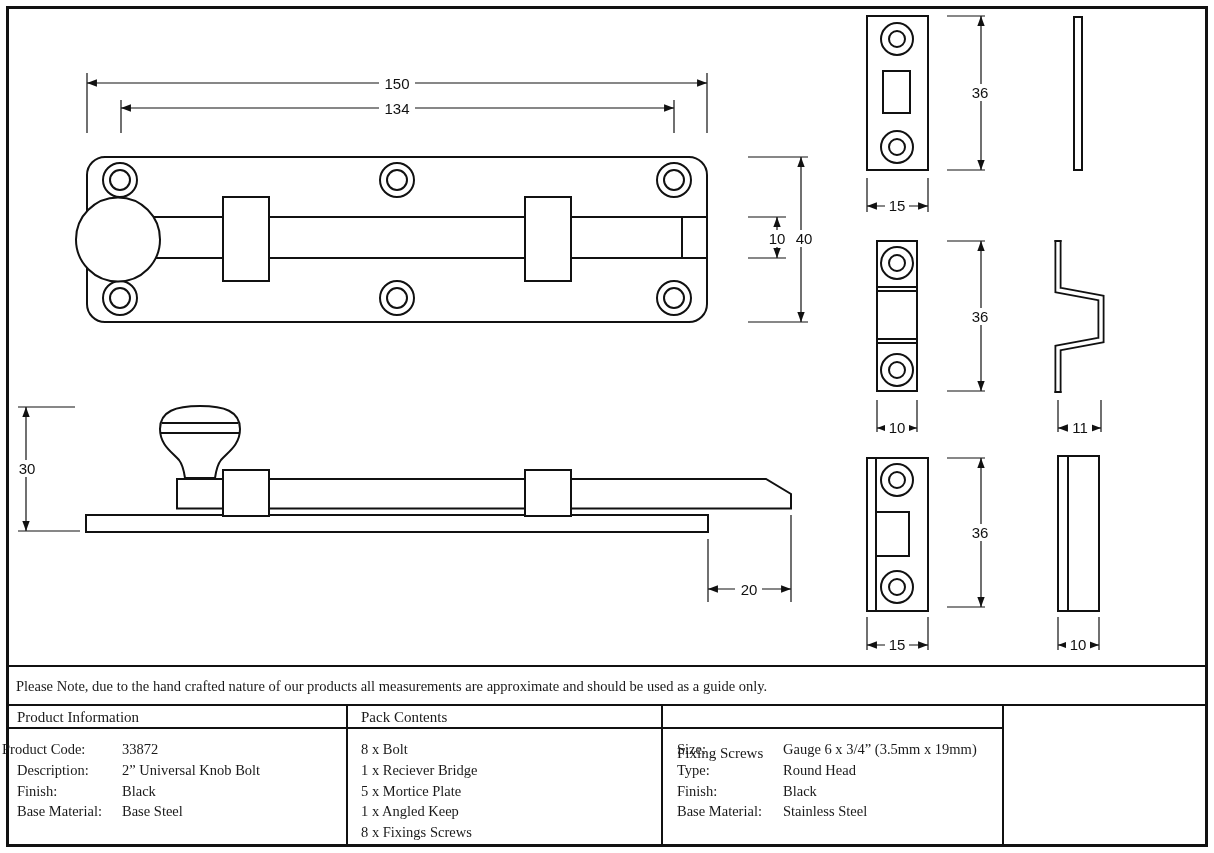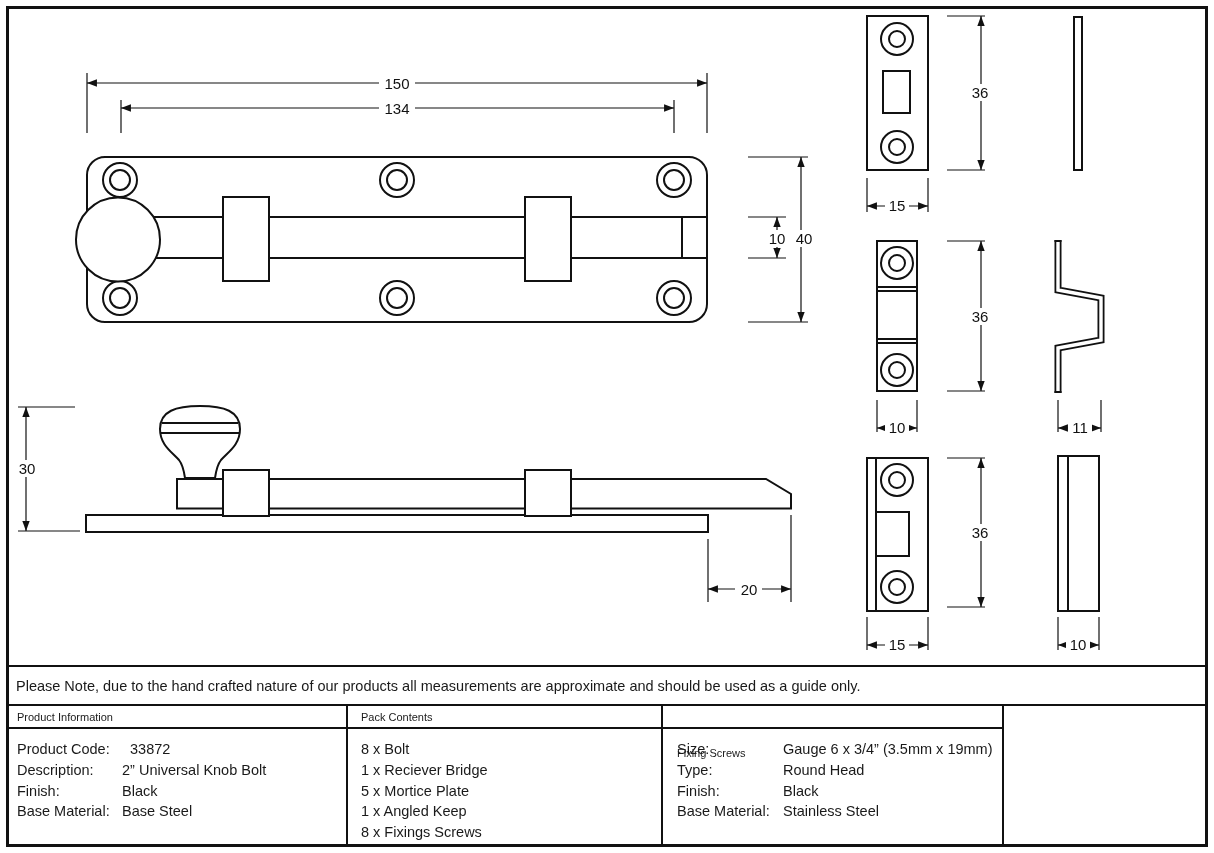--- a/index.html
+++ b/index.html
@@ -4,22 +4,22 @@
 <style>
   html,body{margin:0;padding:0;background:#e8e8e8;}
   .page{
     position:relative;width:1214px;height:853px;background:#fff;
     font-family:"Liberation Sans",sans-serif;color:#1a1a1a;overflow:hidden;padding-left:38px;
   }
   .pborder{position:absolute;left:6px;top:6px;width:1196px;height:835px;border:3px solid #111;}
   svg{position:absolute;left:0;top:0;}
   svg text{font-family:"Liberation Sans",sans-serif;font-size:15px;fill:#111;}
   .hline,.vline{position:absolute;background:#111;}
-  .txt{position:absolute;white-space:nowrap;font-size:14.5px;line-height:17px;}
-  .hdr{font-size:11px;}
+  .txt{position:absolute;white-space:nowrap;font-size:14.5px;line-height:17px;font-family:Liberation Serif, serif;}
+  .hdr{font-size:15px;}
   .logo-cell{position:absolute;left:1004px;top:706px;width:202px;height:141px;}
   .logo-tagline{position:absolute;left:92px;top:8px;font-family:"DejaVu Serif",serif;font-size:13px;color:#111;}
   .logo-brand{position:absolute;left:86px;top:0px;font-family:"DejaVu Serif",serif;font-size:46px;line-height:60px;color:#111;letter-spacing:1px;}
   .logo-reg{position:absolute;left:178px;top:4px;font-family:"DejaVu Serif",serif;font-size:11px;color:#111;}
   .logo-url{position:absolute;left:0;top:88px;width:202px;text-align:center;
     font-family:"DejaVu Serif",serif;font-style:italic;font-weight:bold;font-size:13.5px;color:#111;}
 </style>
 </head>
 <body>
 
@@ -192,22 +192,22 @@
   <div class="hline" style="left:6px;top:665px;width:1202px;height:2px;"></div>
   <div class="hline" style="left:6px;top:704px;width:1202px;height:2px;"></div>
   <div class="hline" style="left:6px;top:727px;width:997px;height:2px;"></div>
   <div class="vline" style="left:346px;top:704px;width:2px;height:141px;"></div>
   <div class="vline" style="left:661px;top:704px;width:2px;height:141px;"></div>
   <div class="vline" style="left:1002px;top:704px;width:2px;height:141px;"></div>
 
   <div class="txt" style="left:16px;top:678px;">Please Note, due to the hand crafted nature of our products all measurements are approximate and should be used as a guide only.</div>
 
   <div class="txt hdr" style="left:17px;top:709px;">Product Information</div>
-  <div class="txt" style="left:17px;top:741px;">Product Code:</div>
-  <div class="txt" style="left:122px;top:741px;margin-left:8px;">33872</div>
+  <div class="txt" style="left:2px;top:741px;">Product Code:</div>
+  <div class="txt" style="left:122px;top:741px;">33872</div>
   <div class="txt" style="left:17px;top:762px;">Description:</div>
   <div class="txt" style="left:122px;top:762px;">2” Universal Knob Bolt</div>
   <div class="txt" style="left:17px;top:783px;">Finish:</div>
   <div class="txt" style="left:122px;top:783px;">Black</div>
   <div class="txt" style="left:17px;top:803px;">Base Material:</div>
   <div class="txt" style="left:122px;top:803px;">Base Steel</div>
 
   <div class="txt hdr" style="left:361px;top:709px;">Pack Contents</div>
   <div class="txt" style="left:361px;top:741px;">8 x Bolt</div>
   <div class="txt" style="left:361px;top:762px;">1 x Reciever Bridge</div>

